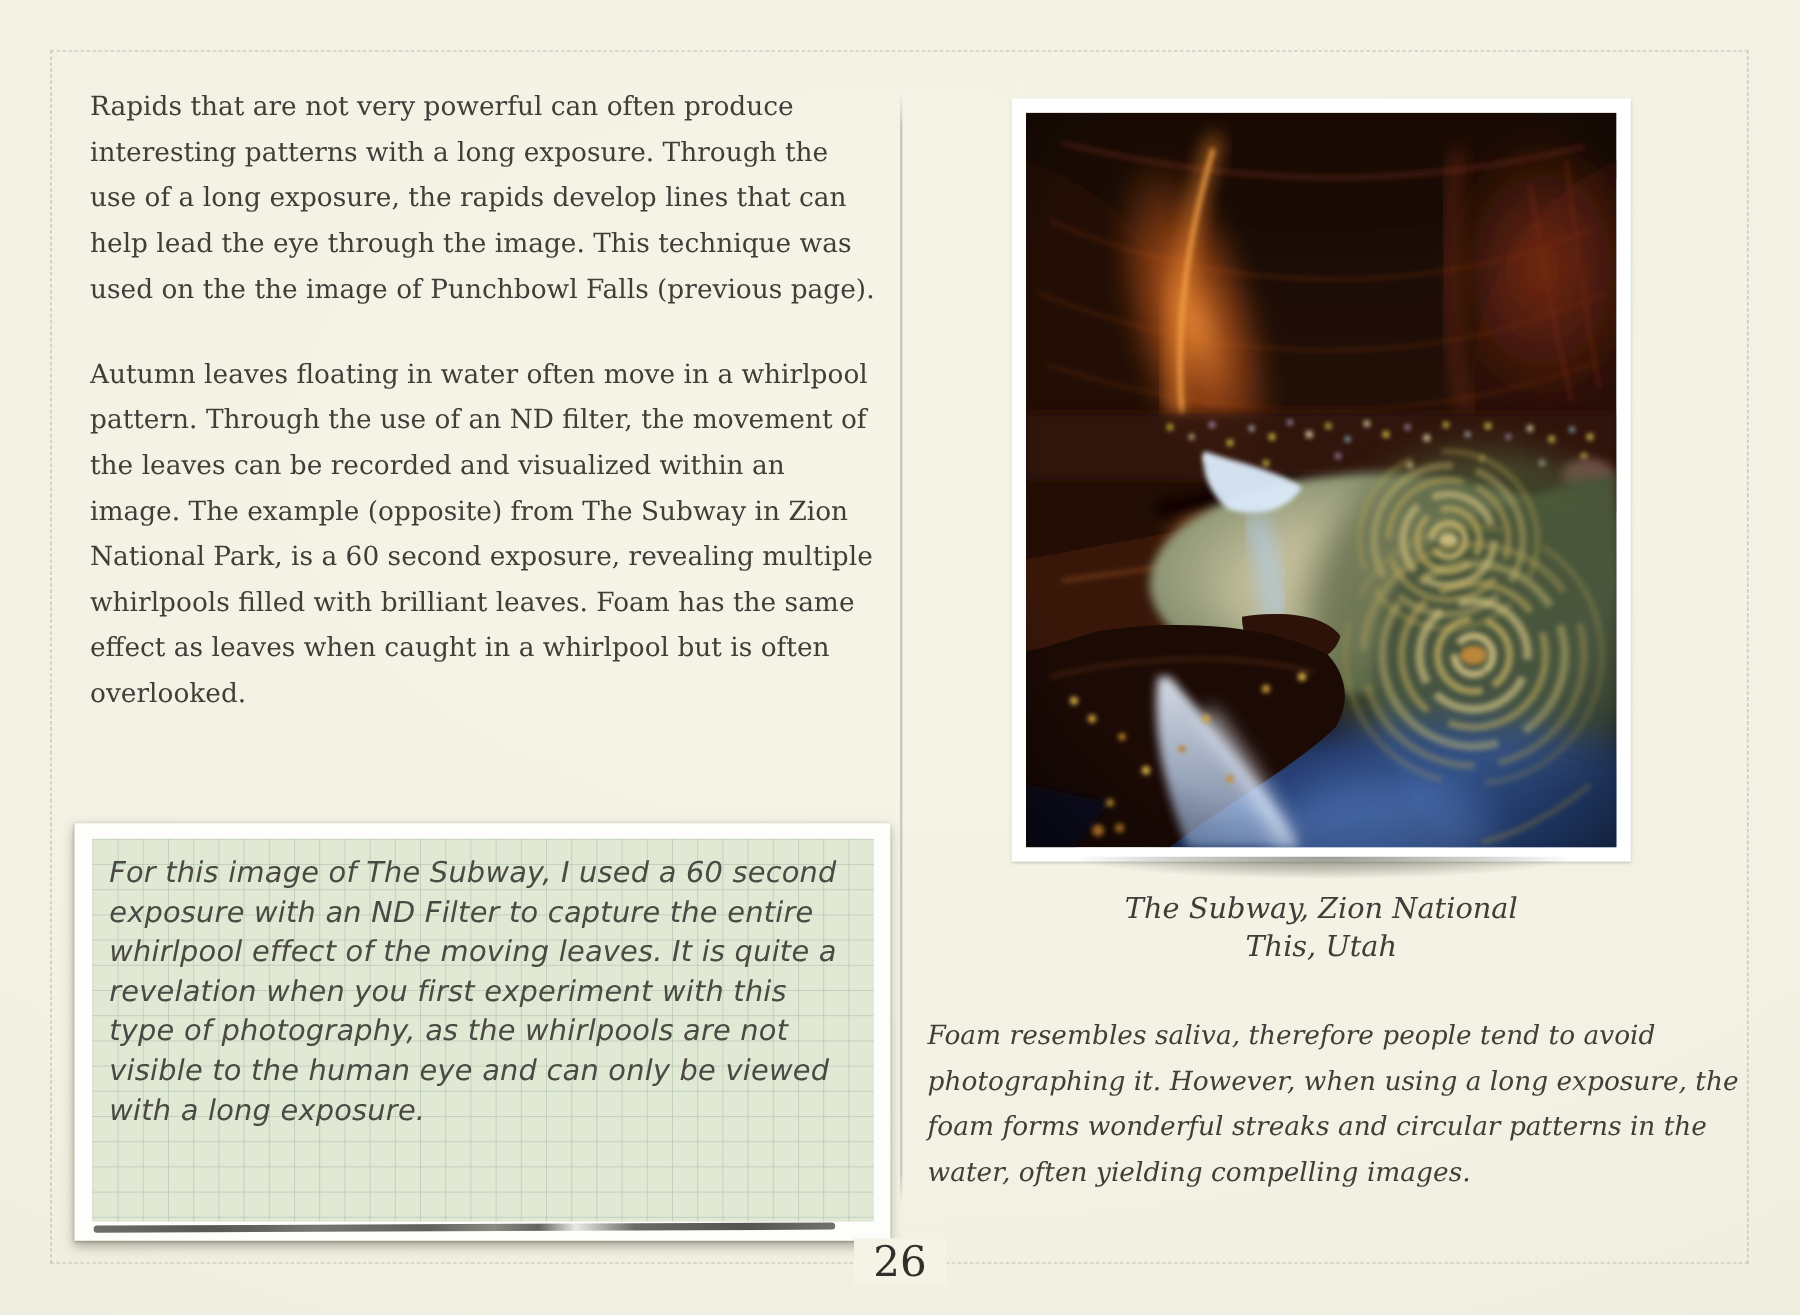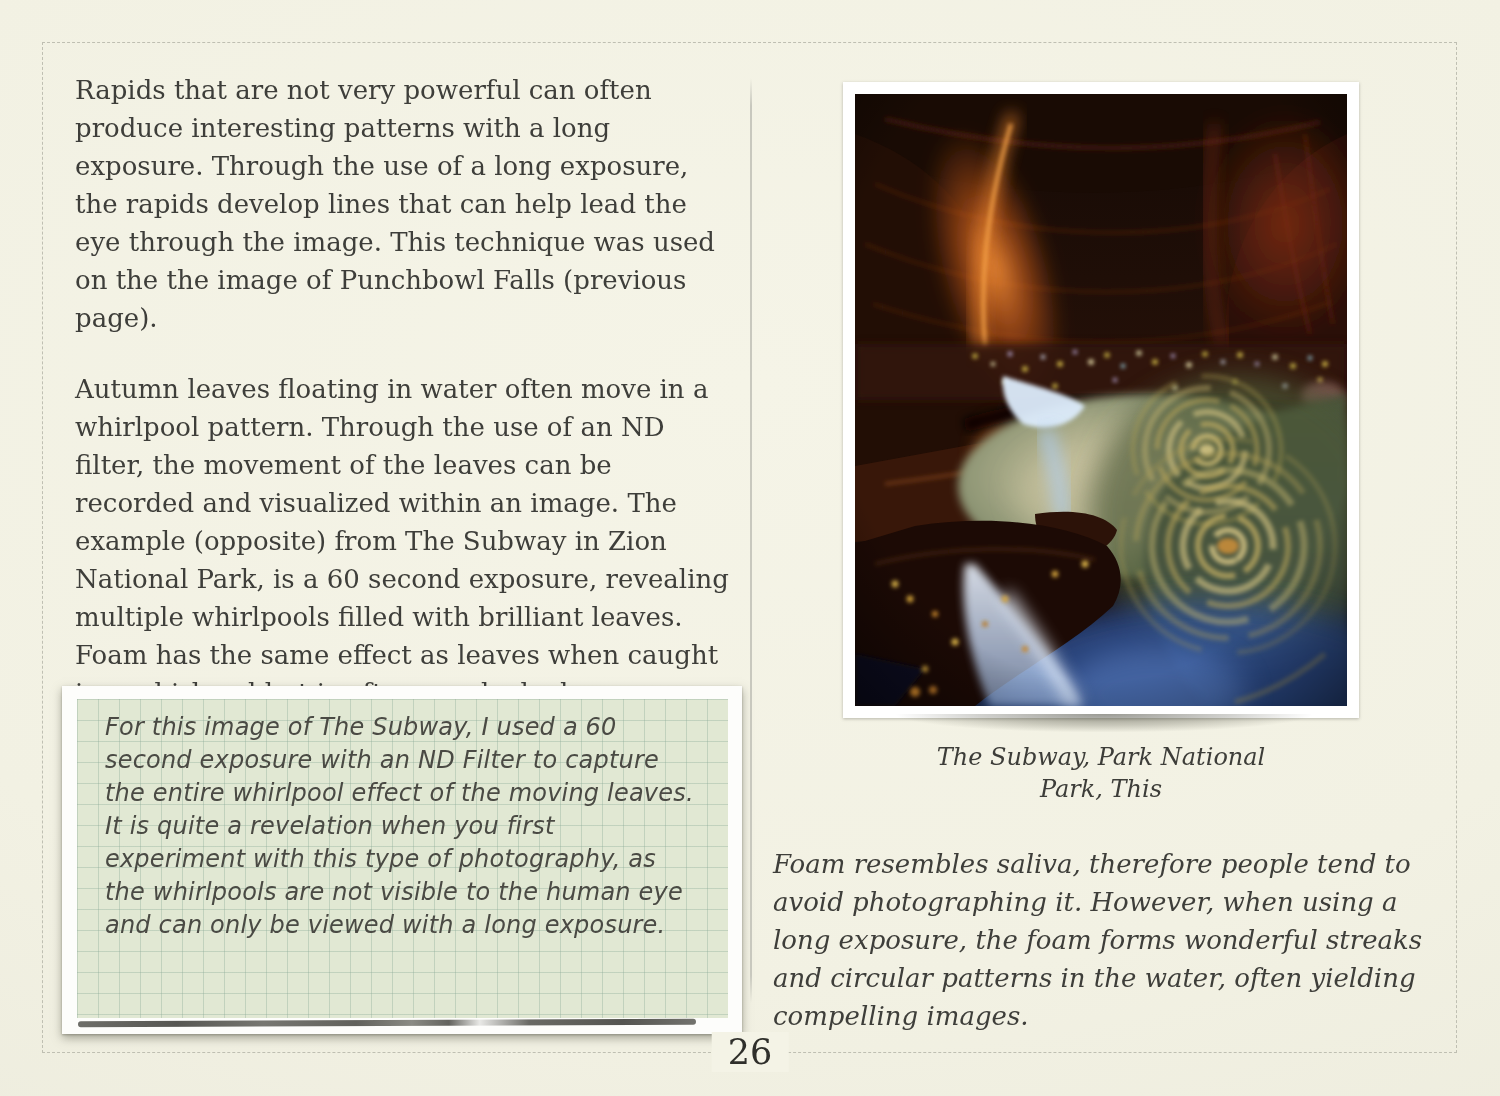--- a/index.html
+++ b/index.html
@@ -7,36 +7,36 @@
     position:relative;width:1500px;height:1096px;overflow:hidden;
     background:radial-gradient(ellipse 120% 100% at 50% 35%, #f5f4e7 0%, #f2f1e3 55%, #ebeadb 100%);
     font-family:"DejaVu Serif","Liberation Serif",serif;color:#3e3e3a;
   }
   .dashed-border{
     position:absolute;left:42px;top:42px;width:1413px;height:1009px;
     border:1px dashed #bfbfb2;pointer-events:none;
   }
   
   .col-left{position:absolute;left:75px;top:71px;width:660px;}
-  .body-text{font-size:26px;line-height:38px;margin:0;}
+  .body-text{font-size:22px;line-height:38px;margin:0;}
   .col-left .body-text + .body-text{margin-top:33px;}
   
   .note-card{
     position:absolute;left:62px;top:686px;width:680px;height:348px;
     background:#fdfdfb;box-sizing:border-box;padding:13px 14px 16px 15px;
     box-shadow:0 4px 9px rgba(90,90,75,.5), 0 1px 2px rgba(90,90,75,.4);
   }
   .note-paper{
     position:relative;width:100%;height:100%;box-sizing:border-box;
     background-color:#e1e8d3;
     background-image:
       linear-gradient(to right, rgba(143,173,153,.38) 1px, transparent 1px),
       linear-gradient(to bottom, rgba(143,173,153,.38) 1px, transparent 1px);
     background-size:21px 21px;
-    padding:12px 28px;
+    padding:12px 14px;
     font-family:cursive,"DejaVu Sans","Liberation Sans",sans-serif;
     font-style:italic;font-size:24px;line-height:33px;color:#4a4a44;
     letter-spacing:.2px;
   }
   .note-paper p{margin:0;}
   .note-paper p + p{margin-top:33px;}
   .note-torn{
     position:absolute;left:16px;right:46px;bottom:8px;height:6px;opacity:.8;
     border-radius:4px/70%;transform:rotate(-.25deg);
     background:linear-gradient(90deg,
@@ -253,22 +253,22 @@
         <circle cx="200" cy="480" r="3.2" fill="#d9a83c"></circle>
           <circle cx="230" cy="470" r="3.4" fill="#e0b84a"></circle>
       </g>
 
       <rect width="492" height="612" fill="url(#gVig)"></rect>
     </svg>
   </div>
   <div class="photo-curl-shadow"></div>
 
   <div class="photo-caption">
-    <span>The Subway, Park National</span><br>
-    <span>Park, This</span>
+    <span>The Subway, Zion National</span><br>
+    <span>This, Utah</span>
   </div>
 
   <div class="col-right-text">
     <p class="body-text">Foam resembles saliva, therefore people tend to avoid photographing it. However, when using a long exposure, the foam forms wonderful streaks and circular patterns in the water, often yielding compelling images.</p>
   </div>
 
   <div class="page-number">26</div>
 </div>
 
 </body></html>

